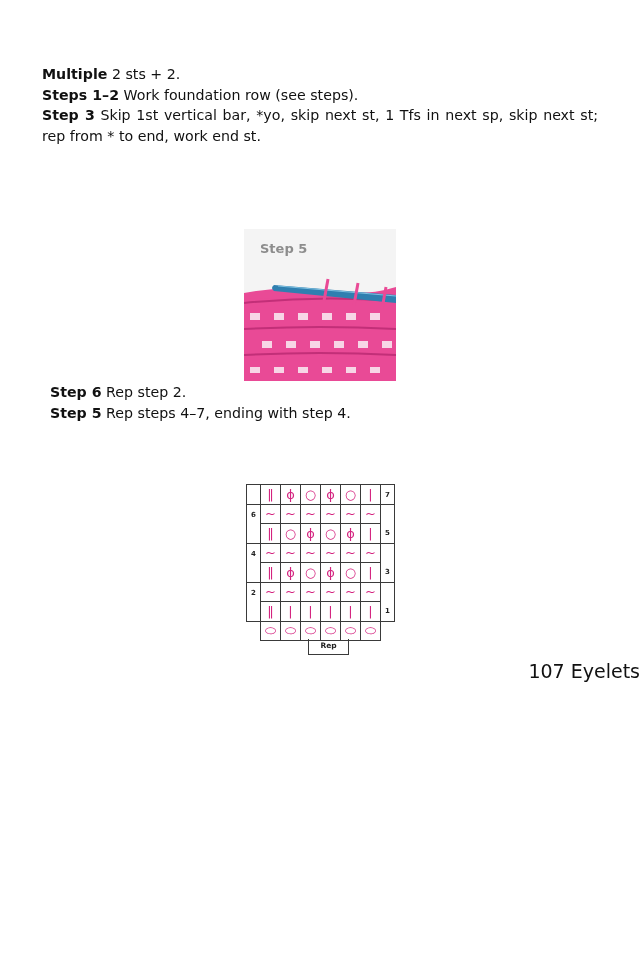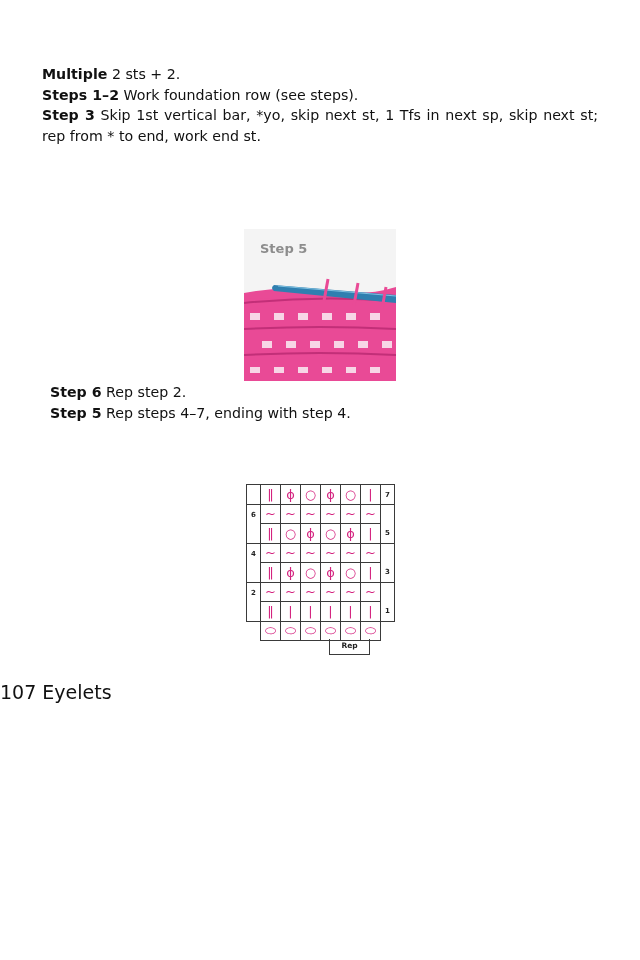--- a/index.html
+++ b/index.html
@@ -18,22 +18,22 @@
 
   .chart { position: absolute; left: 246px; top: 484px; width: 150px; height: 175px; }
   .cell { position: absolute; box-sizing: border-box; border: 1px solid #3a3a3a;
           display: flex; align-items: center; justify-content: center;
           color: #d4237f; font-size: 13px; font-family: "DejaVu Sans", sans-serif; }
   .num { position: absolute; box-sizing: border-box; border: 1px solid #3a3a3a;
          display: flex; align-items: center; justify-content: center;
          font-size: 7px; font-weight: bold; color: #222; }
   .rep { position: absolute; box-sizing: border-box; border: 1px solid #3a3a3a; border-top: none;
          font-size: 7.5px; font-weight: bold; color: #222; text-align: center; line-height: 14px; }
-  .caption { position: absolute; left: 0; width: 640px; top: 660px; text-align: left;
-             font-size: 19px; color: #111; margin-top: 21px; }
+  .caption { position: absolute; left: 0; width: 640px; top: 660px; text-align: right;
+             font-size: 19px; color: #111; }
 </style>
 </head>
 <body>
 
 <div class="text-block">
   <p><b>Multiple</b><span> 2 sts + 2.</span></p>
   <p><b>Steps 1–2</b><span> Work foundation row (see steps).</span></p>
   <p><b>Step 3</b><span> Skip 1st vertical bar, *yo, skip next st, 1 Tfs in next sp, skip next st; rep from * to end, work end st.</span></p>
 </div>
 
@@ -139,16 +139,16 @@
       <div class="cell" style="left: 94px; top: 117px; width: 21px; height: 20.5px;">|</div>
       <div class="cell" style="left: 114px; top: 117px; width: 21px; height: 20.5px;">|</div>
       <div class="cell" style="left: 14px; top: 136.5px; width: 21px; height: 20.5px;">⬭</div>
       <div class="cell" style="left: 34px; top: 136.5px; width: 21px; height: 20.5px;">⬭</div>
       <div class="cell" style="left: 54px; top: 136.5px; width: 21px; height: 20.5px;">⬭</div>
       <div class="cell" style="left: 74px; top: 136.5px; width: 21px; height: 20.5px;">⬭</div>
       <div class="cell" style="left: 94px; top: 136.5px; width: 21px; height: 20.5px;">⬭</div>
       <div class="cell" style="left: 114px; top: 136.5px; width: 21px; height: 20.5px;">⬭</div>
     </div>
 
-  <div class="rep" style="left:83px;top:155px;width:41px;height:16px;">Rep</div>
+  <div class="rep" style="left:62px;top:155px;width:41px;height:16px;">Rep</div>
 </div>
 
 <div class="caption">107 Eyelets</div>
 
 </body></html>

